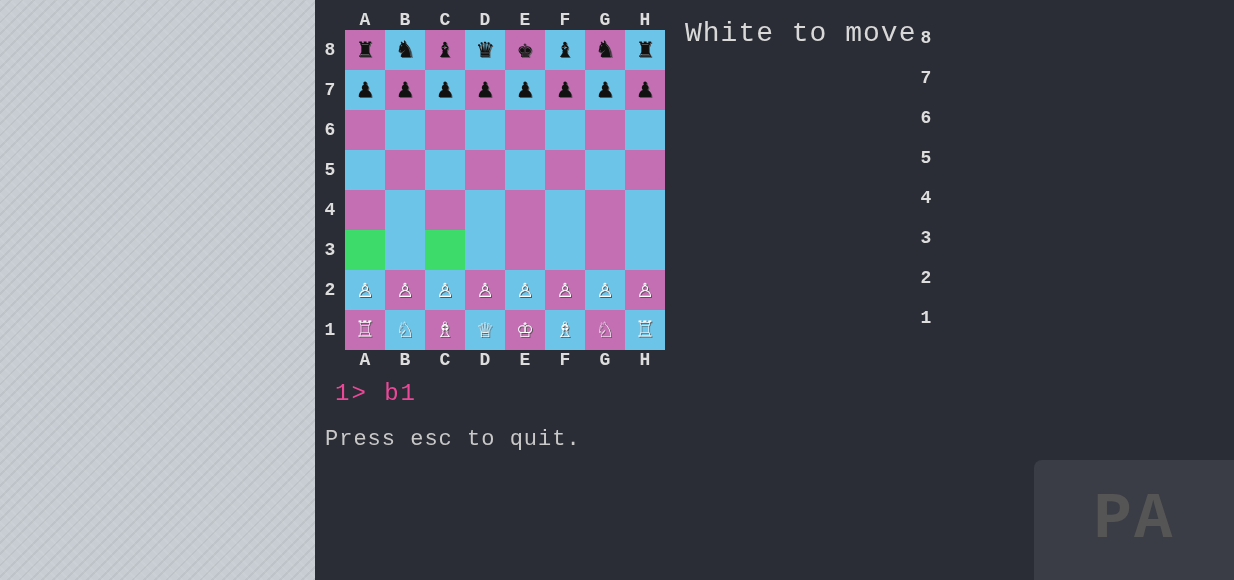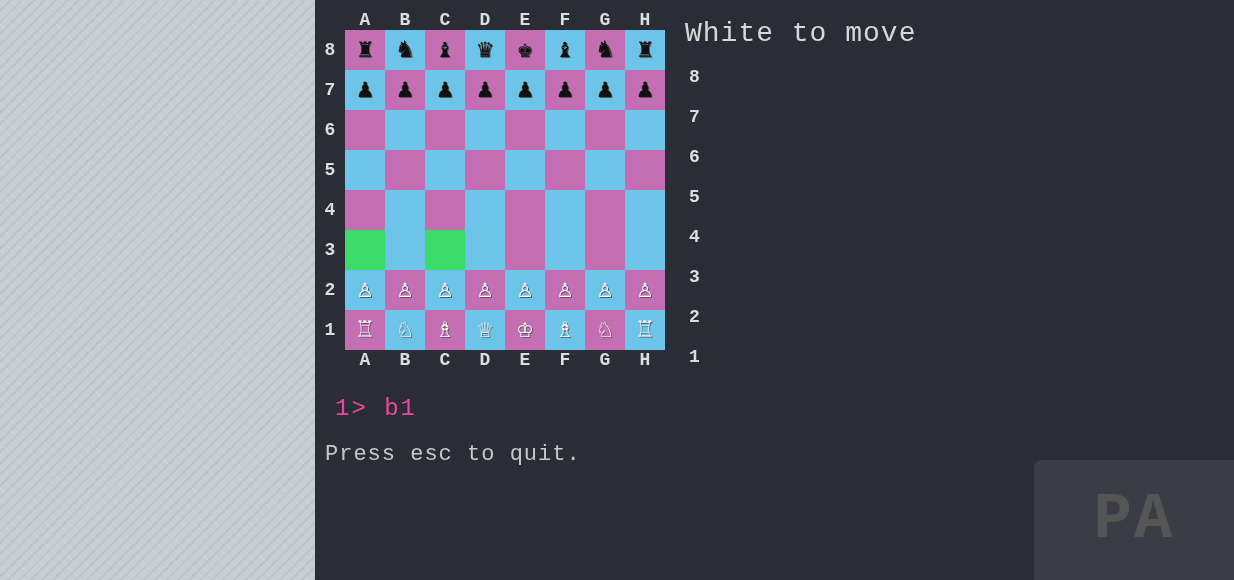--- a/index.html
+++ b/index.html
@@ -111,21 +111,21 @@
     .cell.light { background: #6cc4e8; }
     .cell.dark  { background: #c46eb4; }
     .cell.highlight { background: #3ddc6a; }
 
     .piece-black { color: #111; text-shadow: 1px 1px 0 #555; }
     .piece-white { color: #fff; text-shadow: 1px 1px 0 #555; }
 
     
     #side-info {
       display: flex;
-      flex-direction: column;
+      flex-direction: row;
       padding: 8px 20px;
       color: #d0d0d0;
       justify-content: center;
     }
 
     #status-text {
       font-size: 28px;
       color: #d8d8d8;
       letter-spacing: 1px;
       margin-bottom: 8px;

